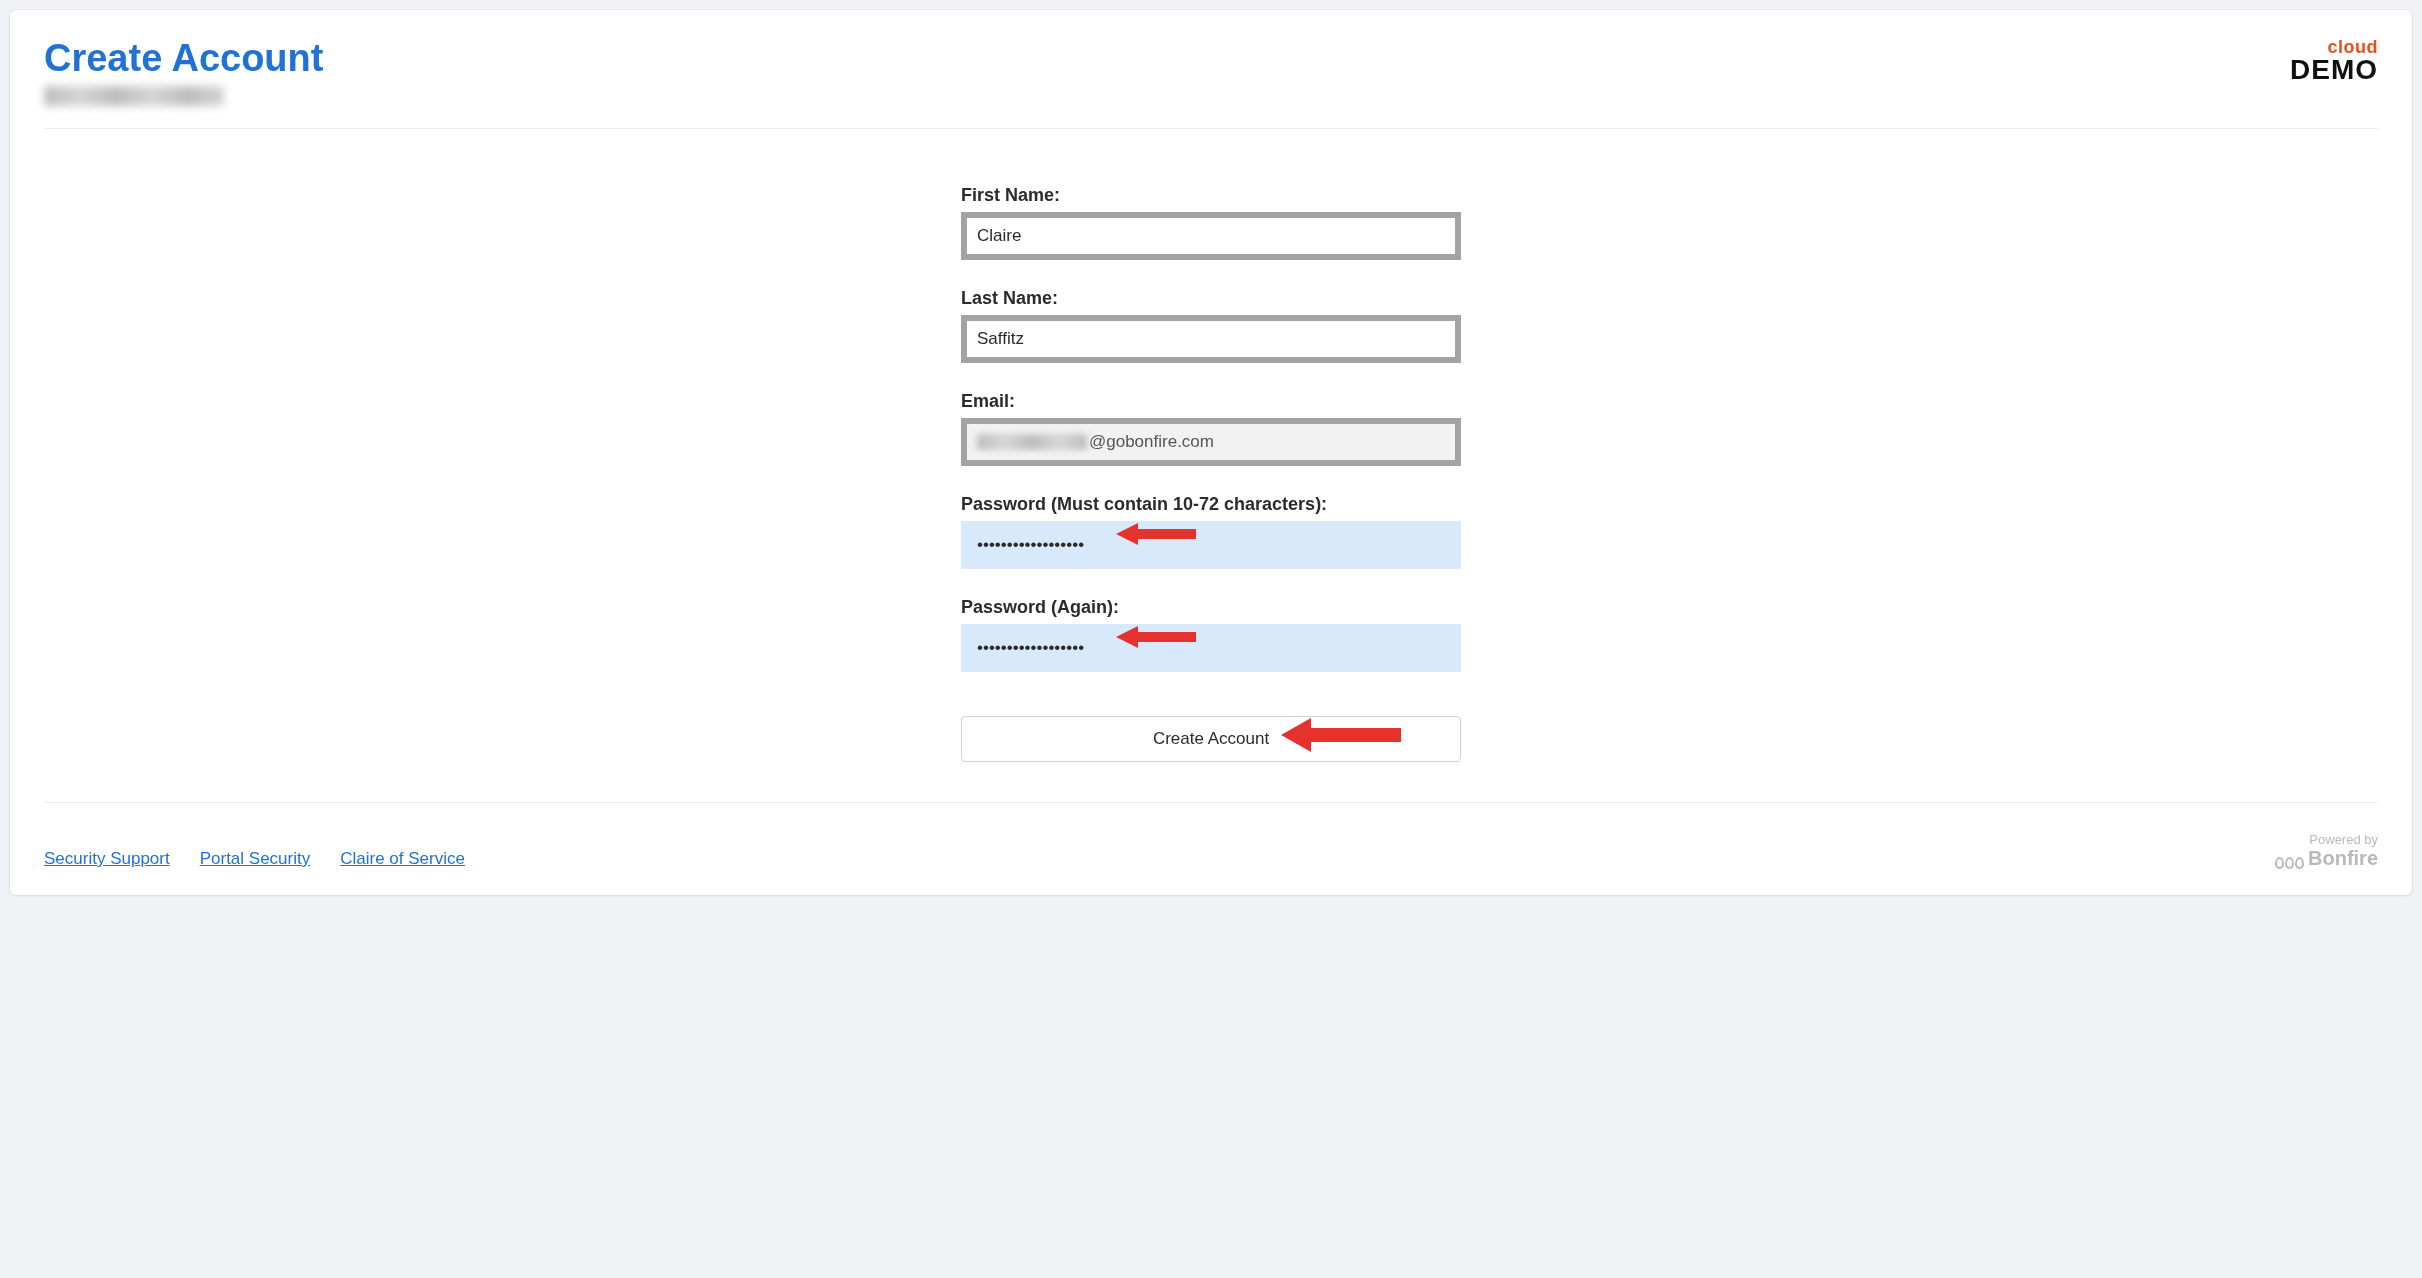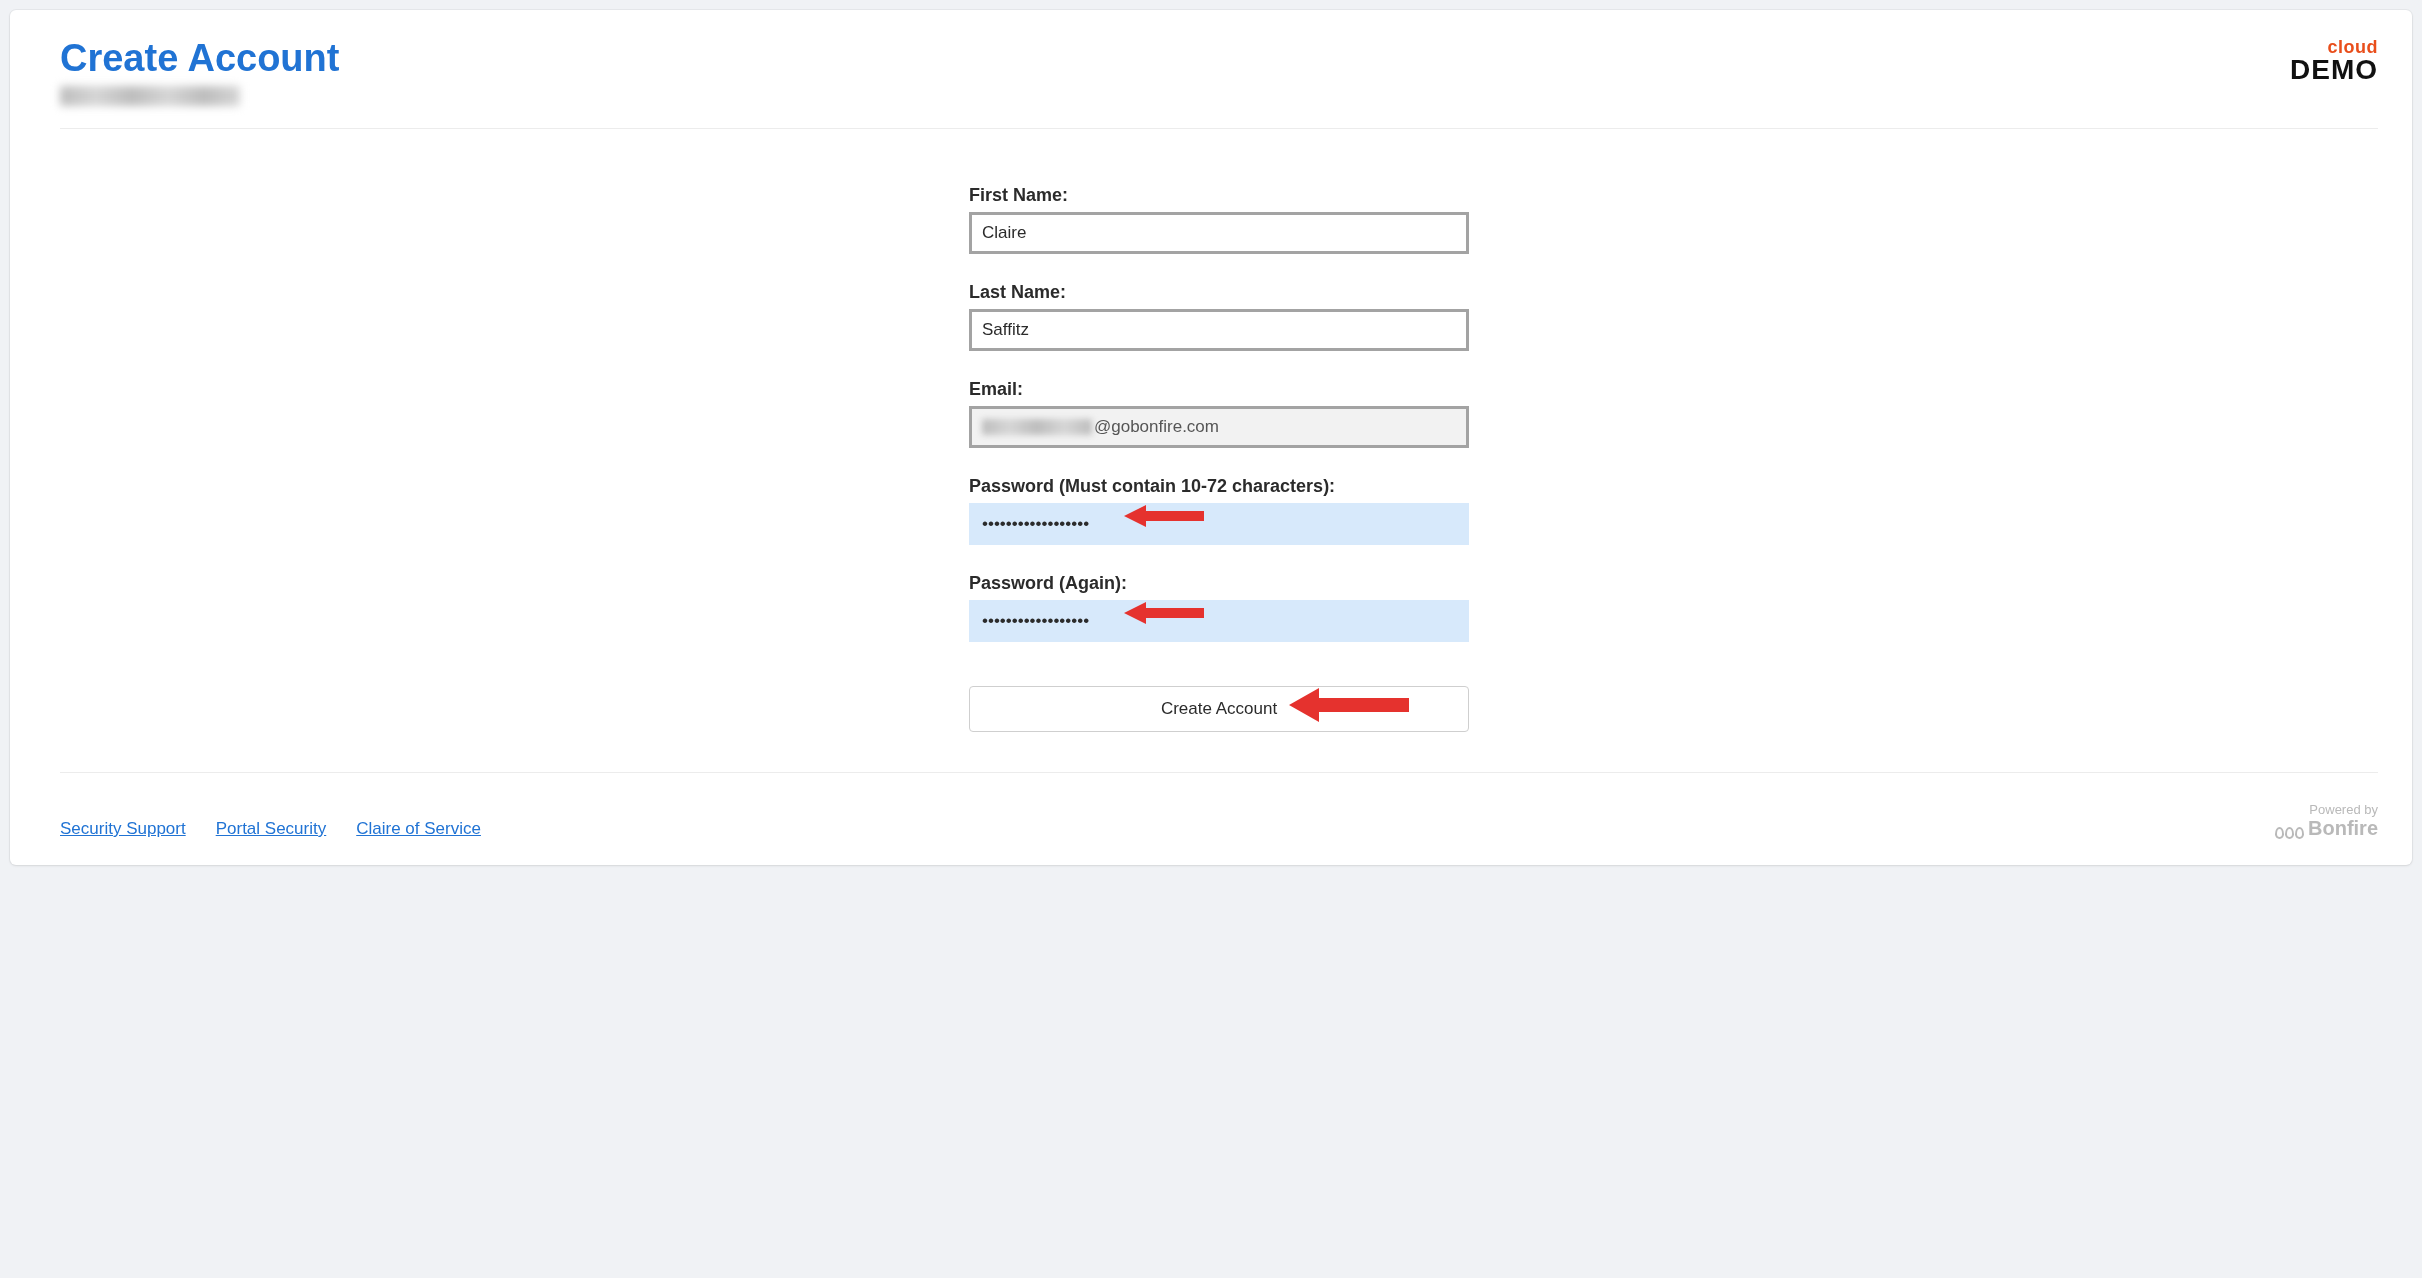--- a/index.html
+++ b/index.html
@@ -10,21 +10,21 @@
     body {
       font-family: -apple-system, BlinkMacSystemFont, "Segoe UI", Helvetica, Arial, sans-serif;
       background: #f0f2f5;
       padding: 10px;
       min-height: 100vh;
     }
     .card {
       background: #ffffff;
       border-radius: 6px;
       box-shadow: 0 1px 3px rgba(0,0,0,0.08), 0 0 0 1px rgba(0,0,0,0.04);
-      padding: 28px 34px 26px 50px;
+      padding: 28px 34px 26px 34px;
       max-width: 2402px;
       margin: 0 auto;
       position: relative;
     }
     .header-row {
       display: flex;
       justify-content: space-between;
       align-items: flex-start;
     }
     .title {
@@ -72,21 +72,21 @@
     }
     .field-label {
       font-weight: 700;
       font-size: 18px;
       color: #2b2b2b;
       display: block;
       margin-bottom: 6px;
     }
     .field-input {
       width: 100%;
-      border: 3px solid #a3a3a3;
+      border: 6px solid #a3a3a3;
       padding: 8px 10px;
       font-size: 17px;
       color: #2b2b2b;
       background: #ffffff;
       outline: none;
     }
     .field-input.readonly {
       background: #f2f2f2;
       color: #555555;
     }

